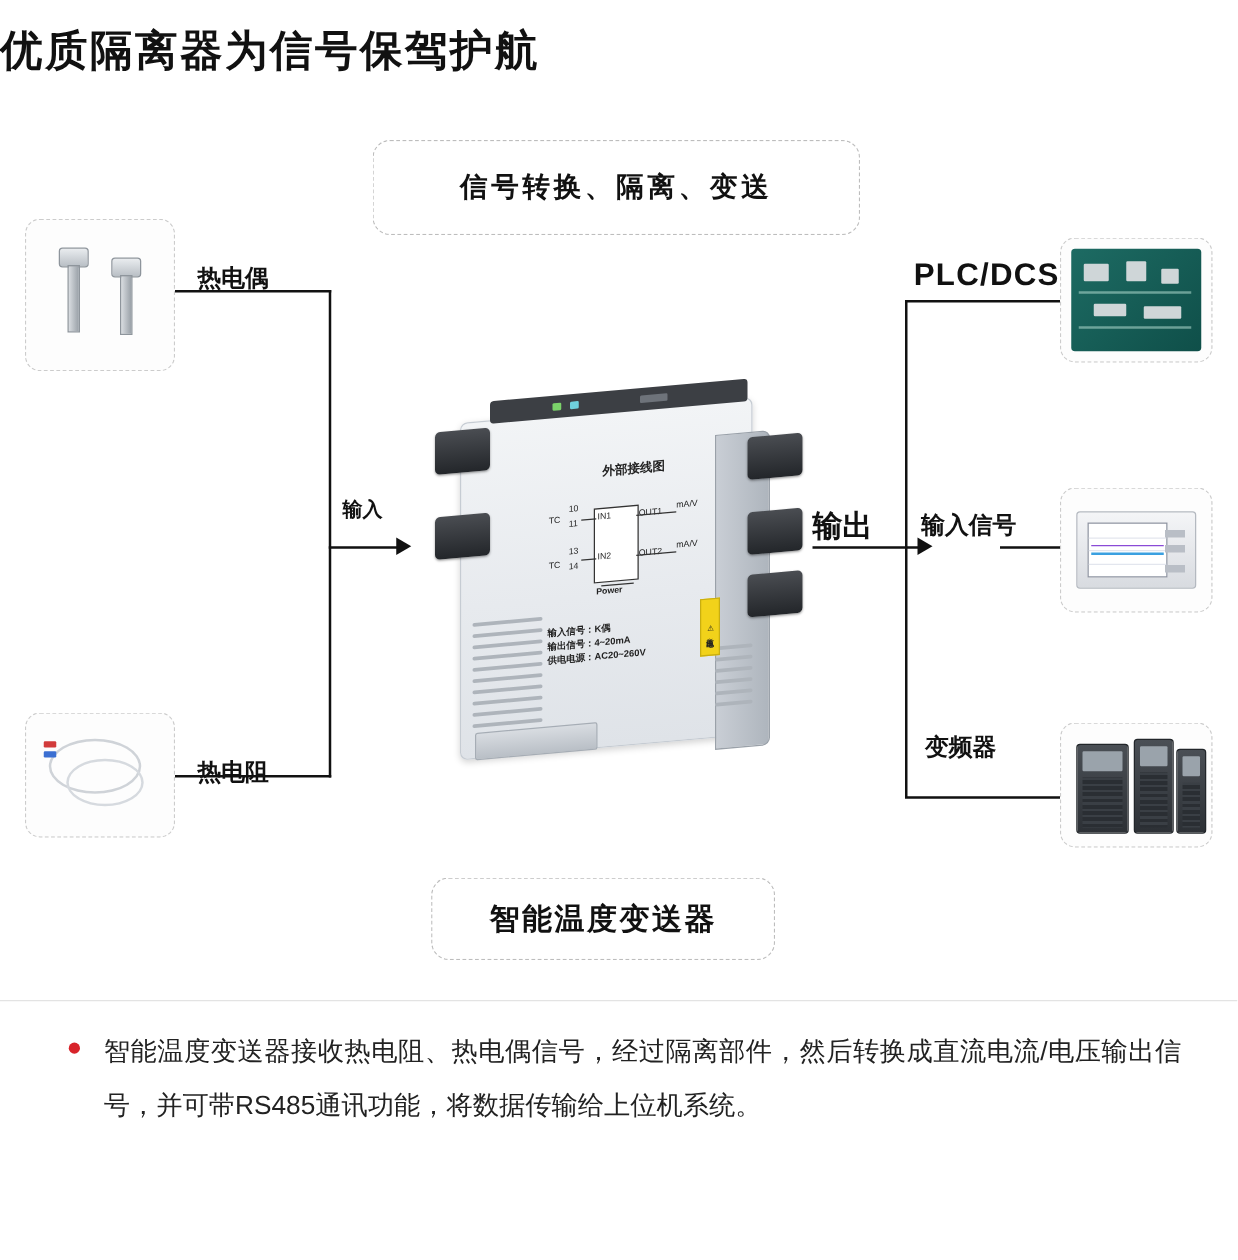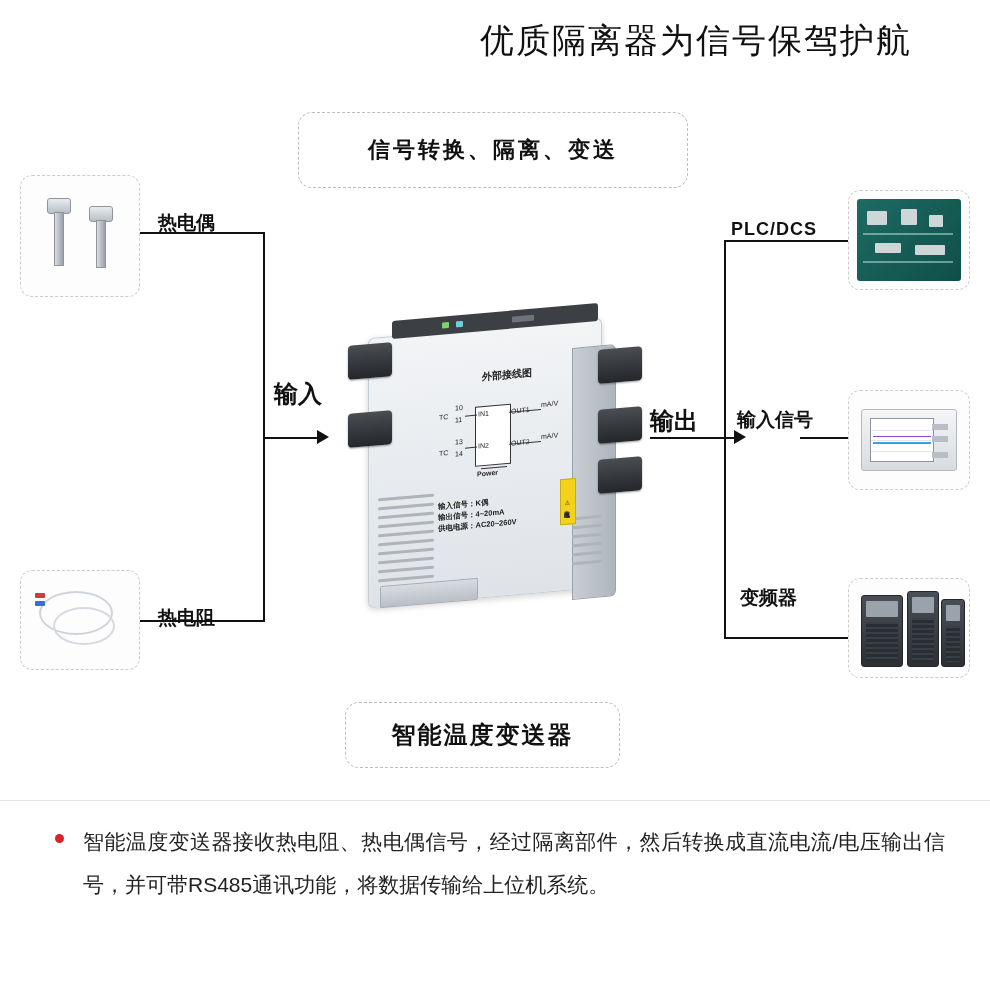--- a/index.html
+++ b/index.html
@@ -20,23 +20,23 @@
     width: 990px;
     height: 1008px;
   }
 
   
   .main-title {
     position: absolute;
     top: 18px;
     left: 0;
     width: 912px;
-    text-align: right;
+    text-align: left;
     font-size: 34px;
-    font-weight: normal;
+    font-weight: bold;
     letter-spacing: 2px;
     color: #111;
   }
 
   
   .dbox {
     position: absolute;
     border: 1.5px dashed #bdbdbd;
     border-radius: 14px;
     background: #fff;
@@ -87,23 +87,23 @@
 
   
   .tag {
     position: absolute;
     font-weight: bold;
     color: #111;
     white-space: nowrap;
   }
   .tag-tc      { top: 210px; left: 158px; font-size: 19px; }
   .tag-rtd     { top: 605px; left: 158px; font-size: 19px; }
-  .tag-input   { top: 378px; left: 274px; font-size: 24px; }
+  .tag-input   { top: 398px; left: 274px; font-size: 16px; }
   .tag-output  { top: 405px; left: 650px; font-size: 24px; }
-  .tag-plc     { top: 219px; left: 731px; font-size: 18px; letter-spacing: 1px;}
+  .tag-plc     { top: 206px; left: 731px; font-size: 25px; letter-spacing: 1px;}
   .tag-meter   { top: 407px; left: 737px; font-size: 19px; }
   .tag-vfd     { top: 585px; left: 740px; font-size: 19px; }
 
   
   .ln { position: absolute; background: #111; }
   .h2 { height: 2px; }
   .v2 { width: 2px; }
 
   
   .arrow-r {

